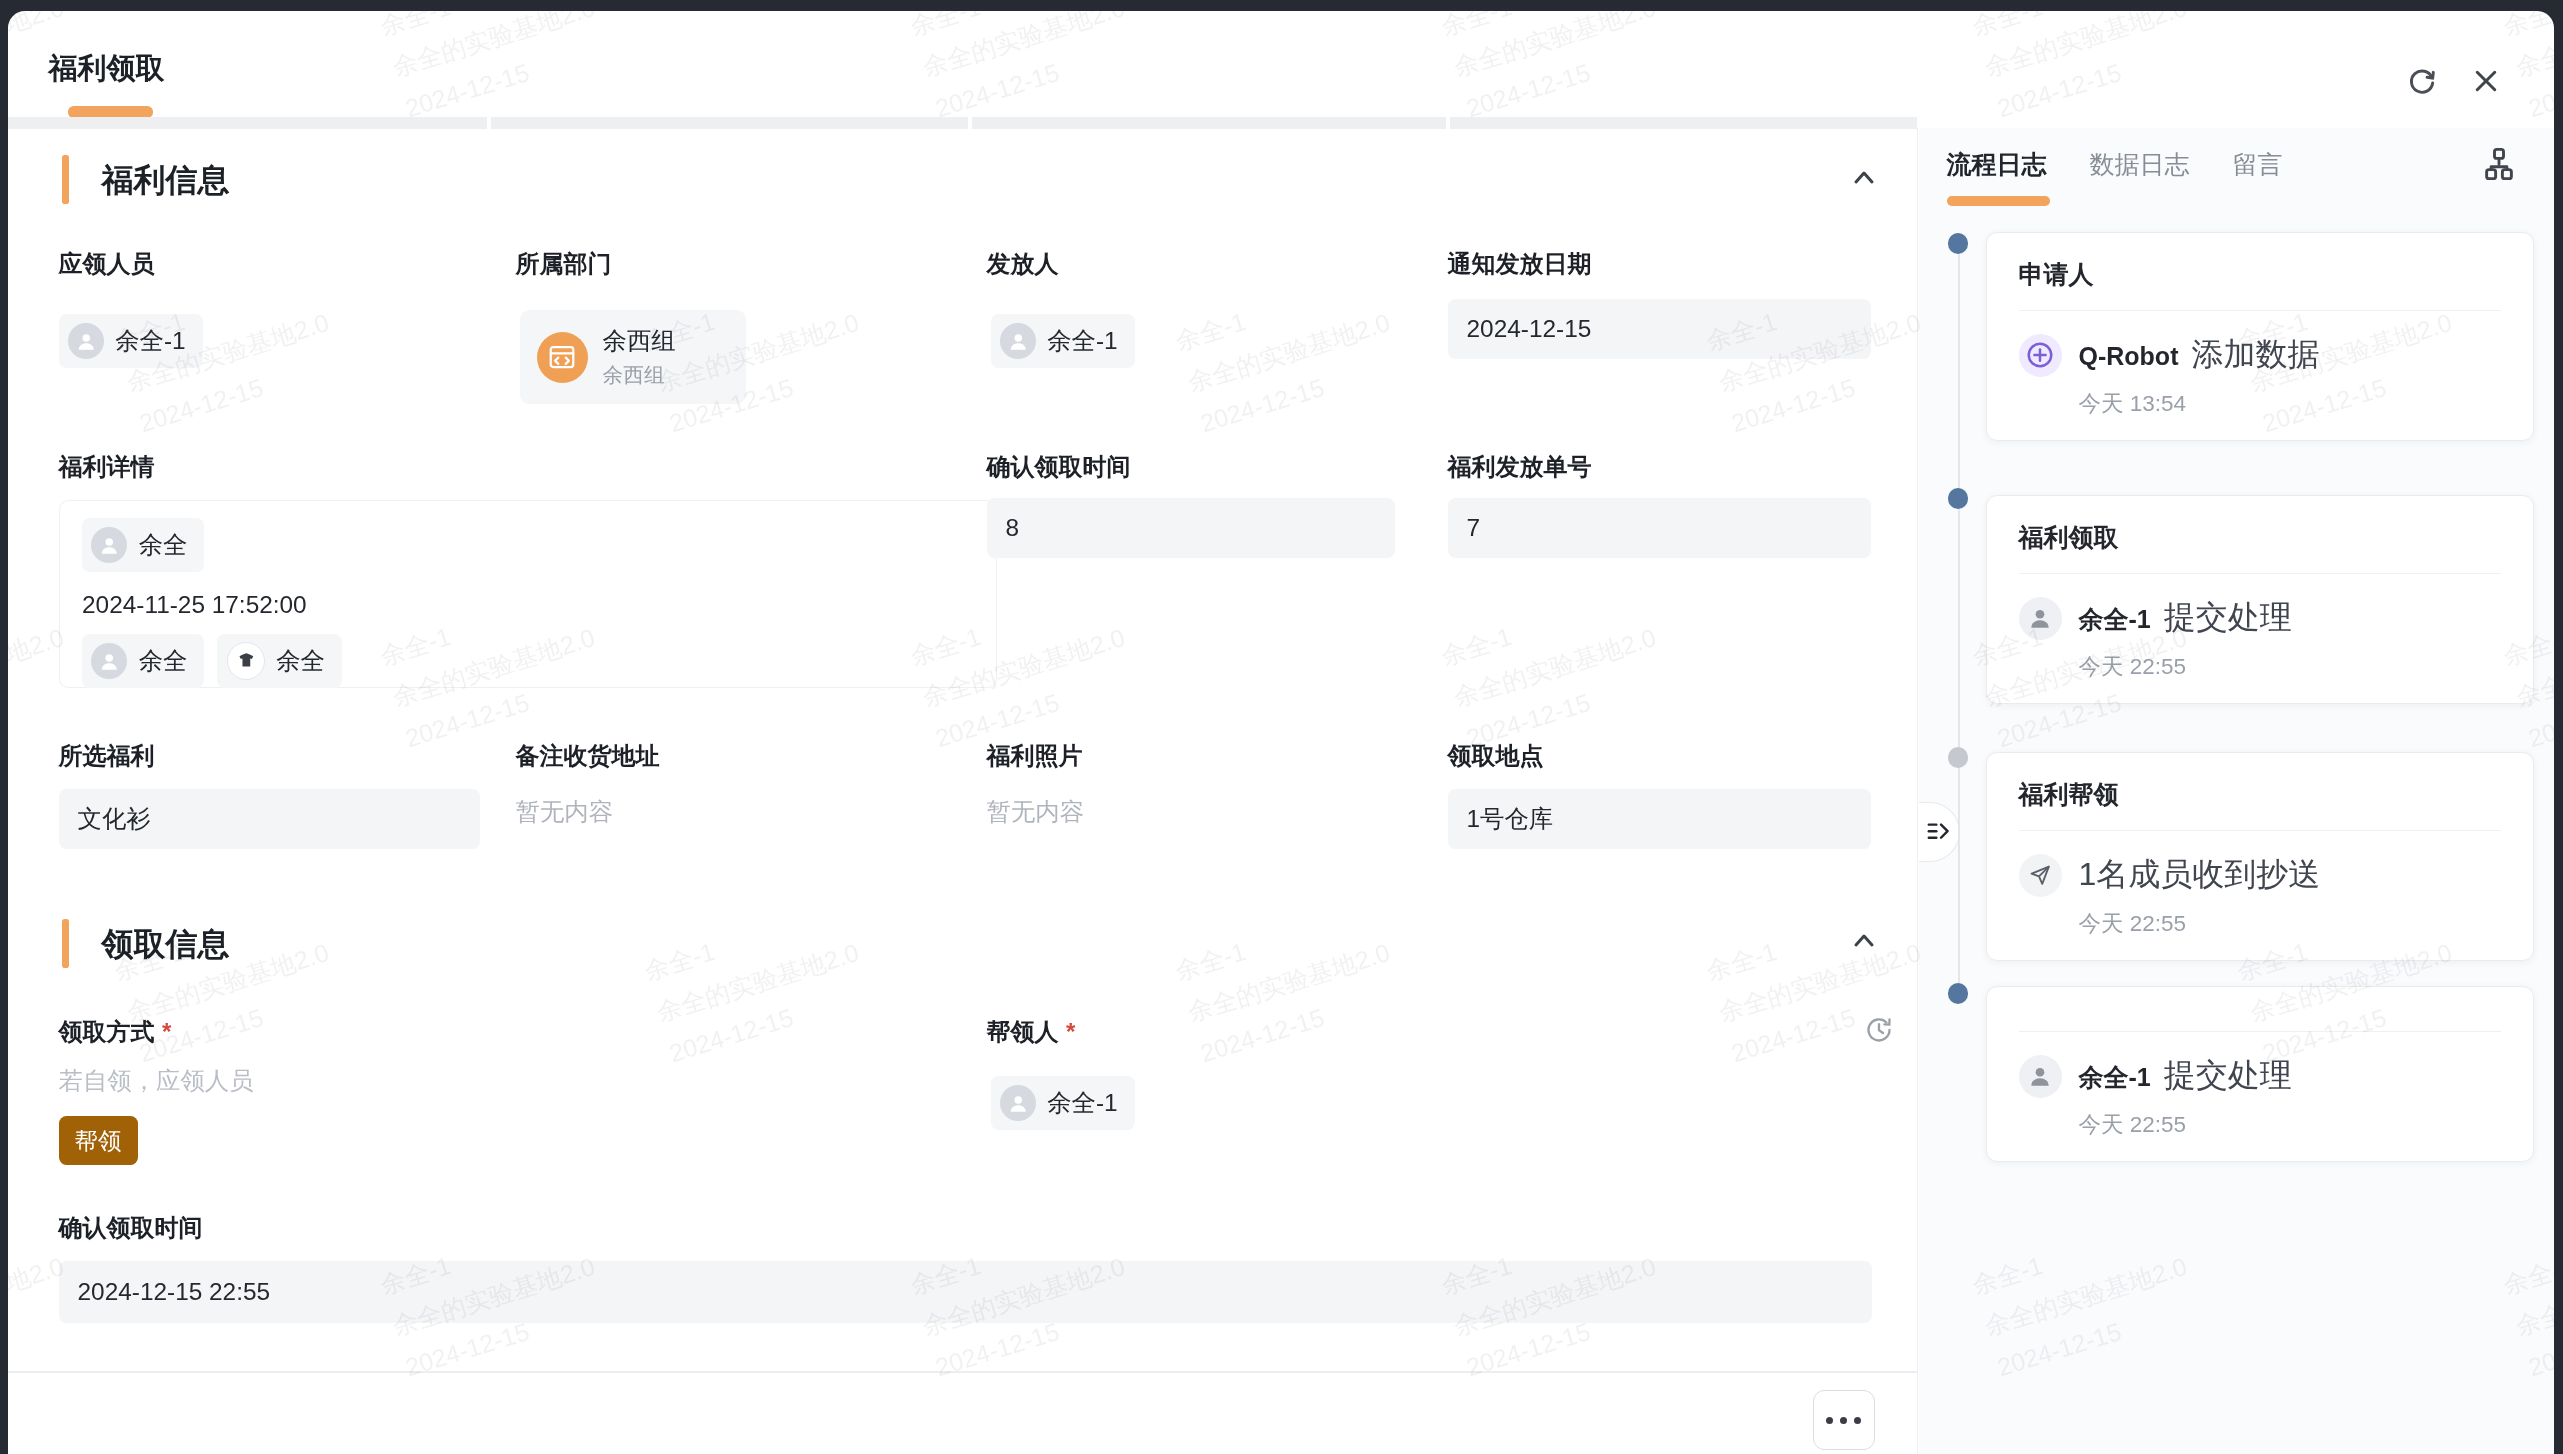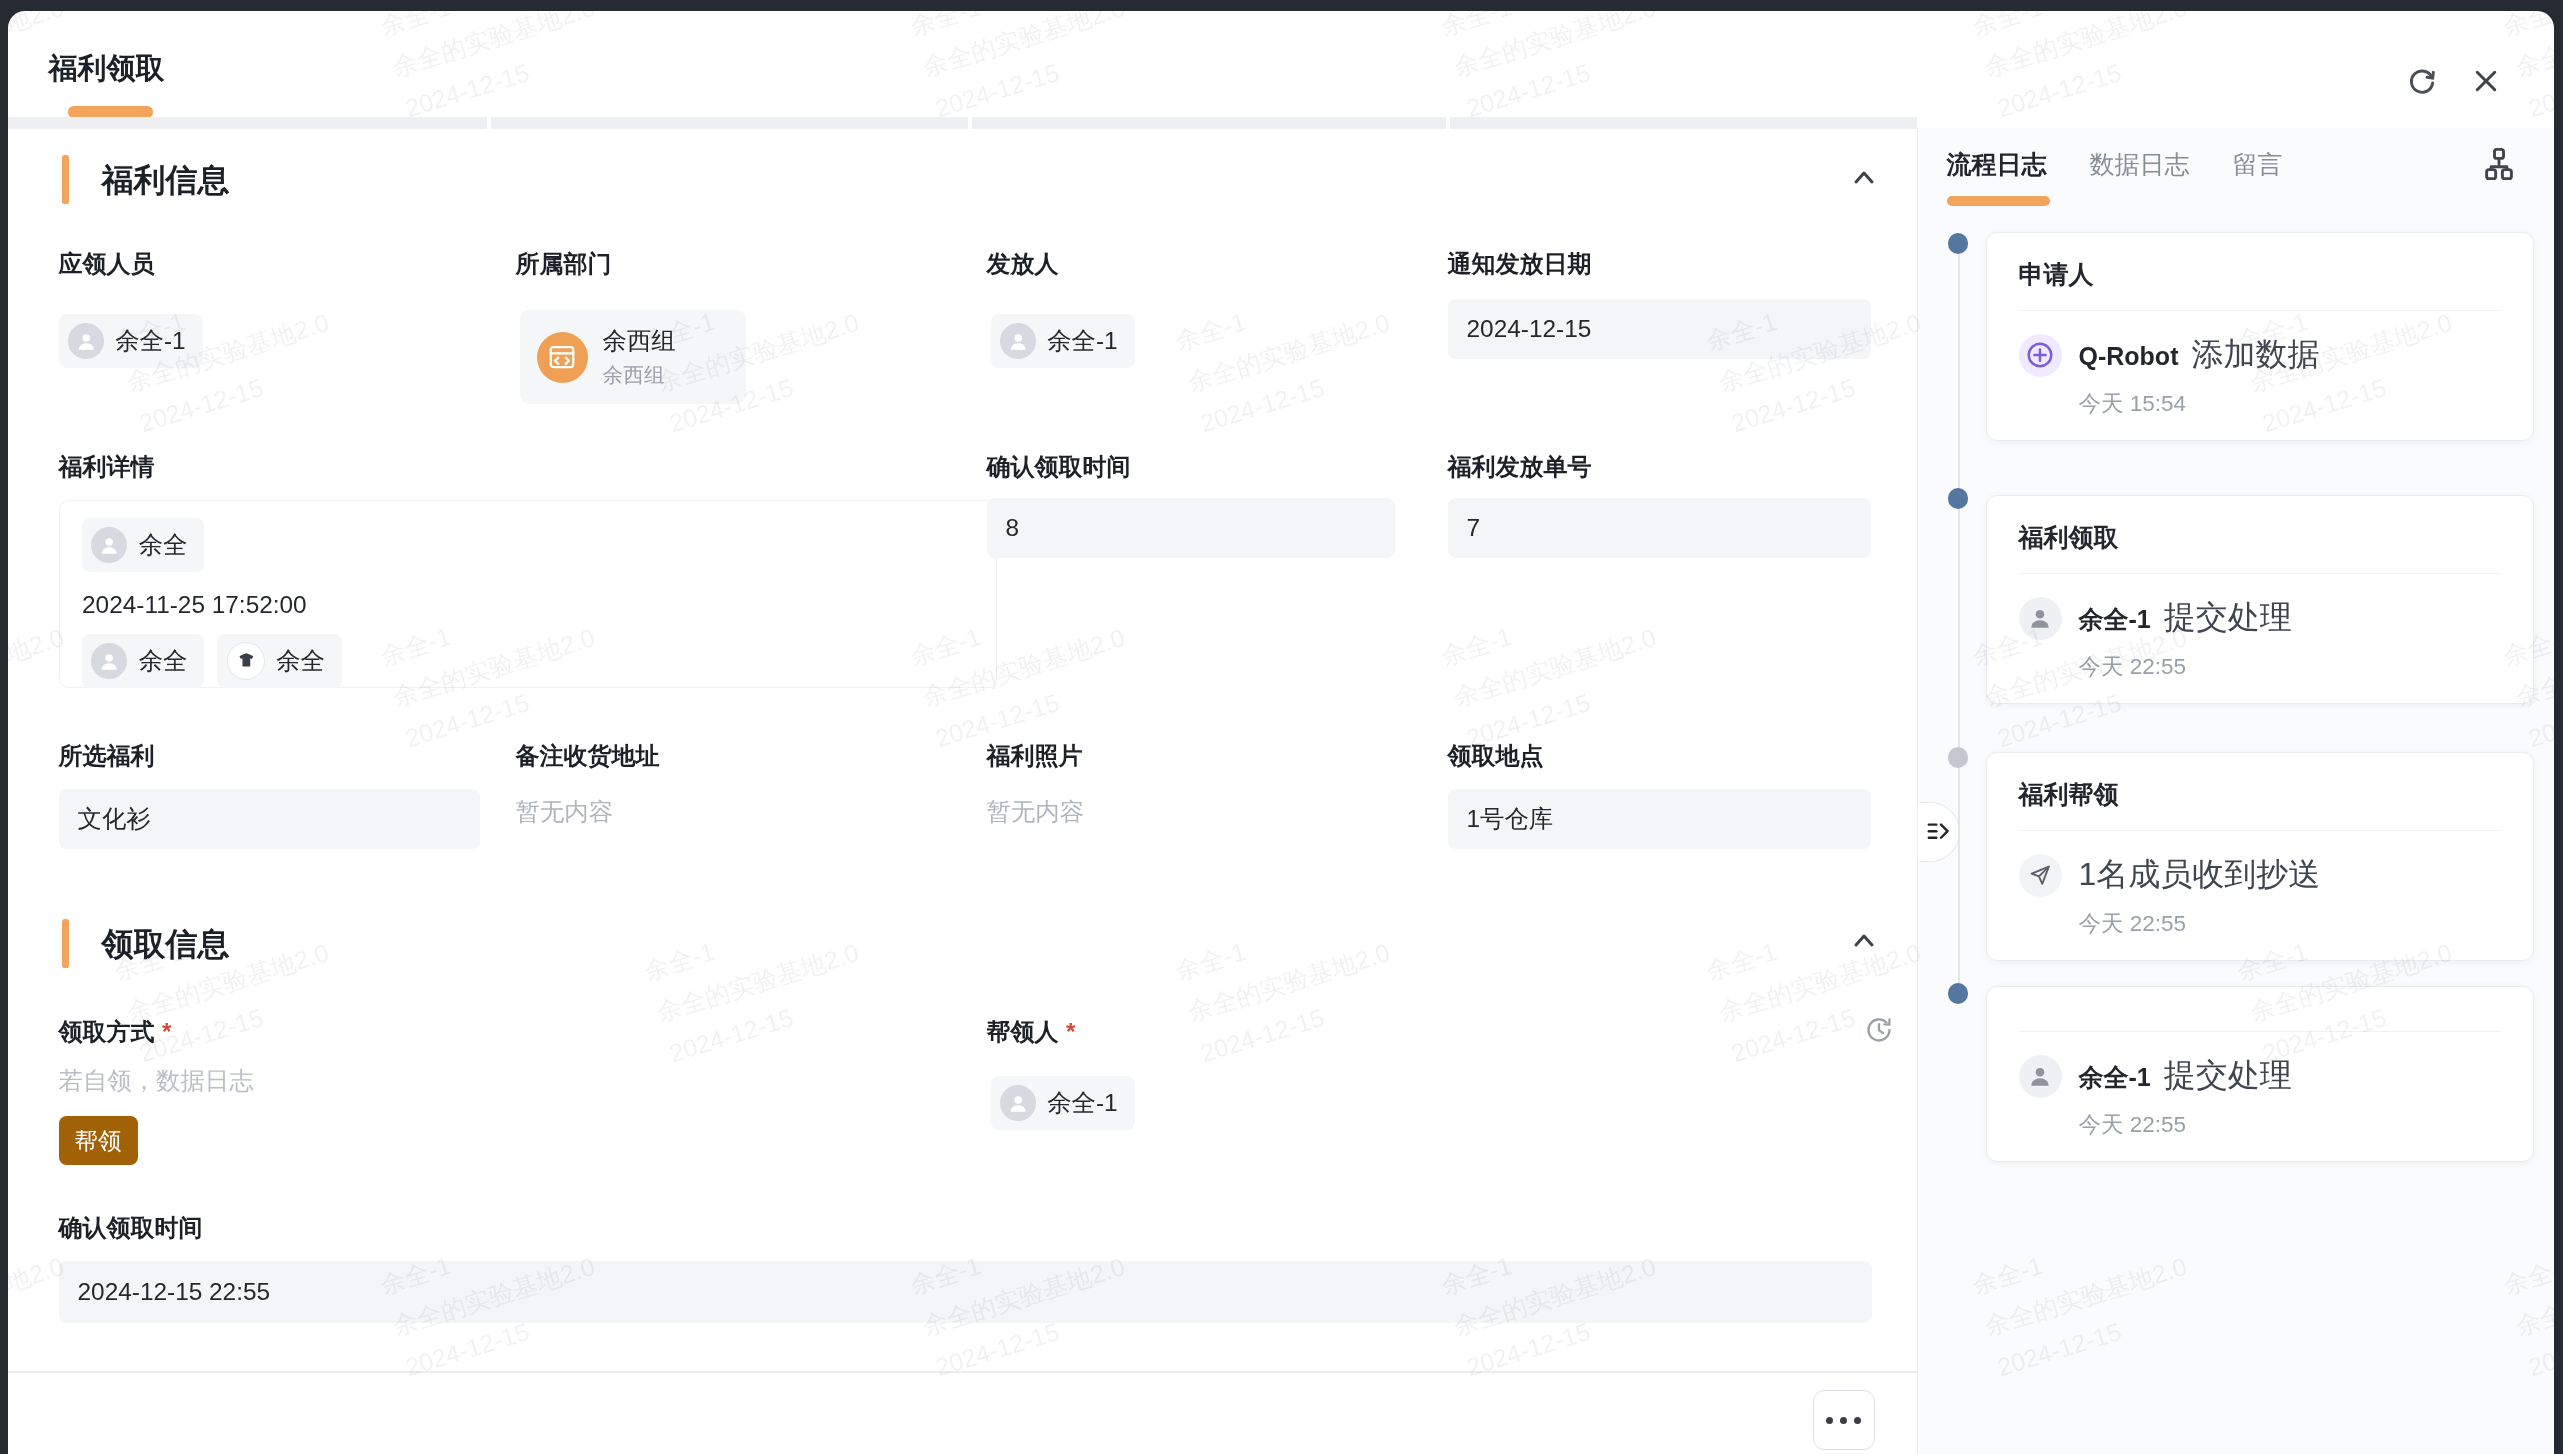--- a/index.html
+++ b/index.html
@@ -220,21 +220,21 @@
       <span>
         <svg width="28" height="28" viewBox="0 0 28 28" fill="none" stroke="#3d4249" stroke-width="3" stroke-linecap="round" stroke-linejoin="round">
           <polyline points="6,18 14,9 22,18"></polyline>
         </svg>
       </span>
     </button>
 
     <div class="f-label" style="left:51px;top:1005px;">
       <span>领取方式</span><span class="req">*</span>
     </div>
-    <div class="hint" style="left:51px;top:1054px;">若自领，数据日志</div>
+    <div class="hint" style="left:51px;top:1054px;">若自领，应领人员</div>
     <div class="tag">帮领</div>
 
     <div class="f-label" style="left:979px;top:1005px;">
       <span>帮领人</span><span class="req">*</span>
     </div>
     <div class="chip abs" style="left:983px;top:1065px;">
       <span class="avatar">
         <svg width="22.5" height="22.5" viewBox="0 0 24 24" fill="#ffffff">
             <circle cx="12" cy="8.5" r="4"></circle>
             <path d="M4 21c0-4.4 3.6-7 8-7s8 2.6 8 7z"></path>
@@ -309,21 +309,21 @@
           <svg width="30" height="30" viewBox="0 0 24 24" fill="none" stroke="#7c5fd6" stroke-width="2" stroke-linecap="round">
             <circle cx="12" cy="12" r="9"></circle>
               <line x1="12" y1="7.5" x2="12" y2="16.5"></line>
               <line x1="7.5" y1="12" x2="16.5" y2="12"></line>
           </svg>
         </span>
         <span>
           <span class="tl-actor">Q-Robot</span><span class="tl-action">添加数据</span>
         </span>
       </div>
-      <div class="tl-time">今天 15:54</div>
+      <div class="tl-time">今天 13:54</div>
     </div>
 
     <div class="tl-card" style="top:484px;">
       <div class="tl-title">福利领取</div>
       <div class="tl-sep"></div>
       <div class="tl-row">
         <span class="tl-ico" style="background:#eef0f4;">
           <svg width="26" height="26" viewBox="0 0 24 24" fill="#8e939c">
               <circle cx="12" cy="8.5" r="4"></circle>
               <path d="M4 21c0-4.4 3.6-7 8-7s8 2.6 8 7z"></path>

